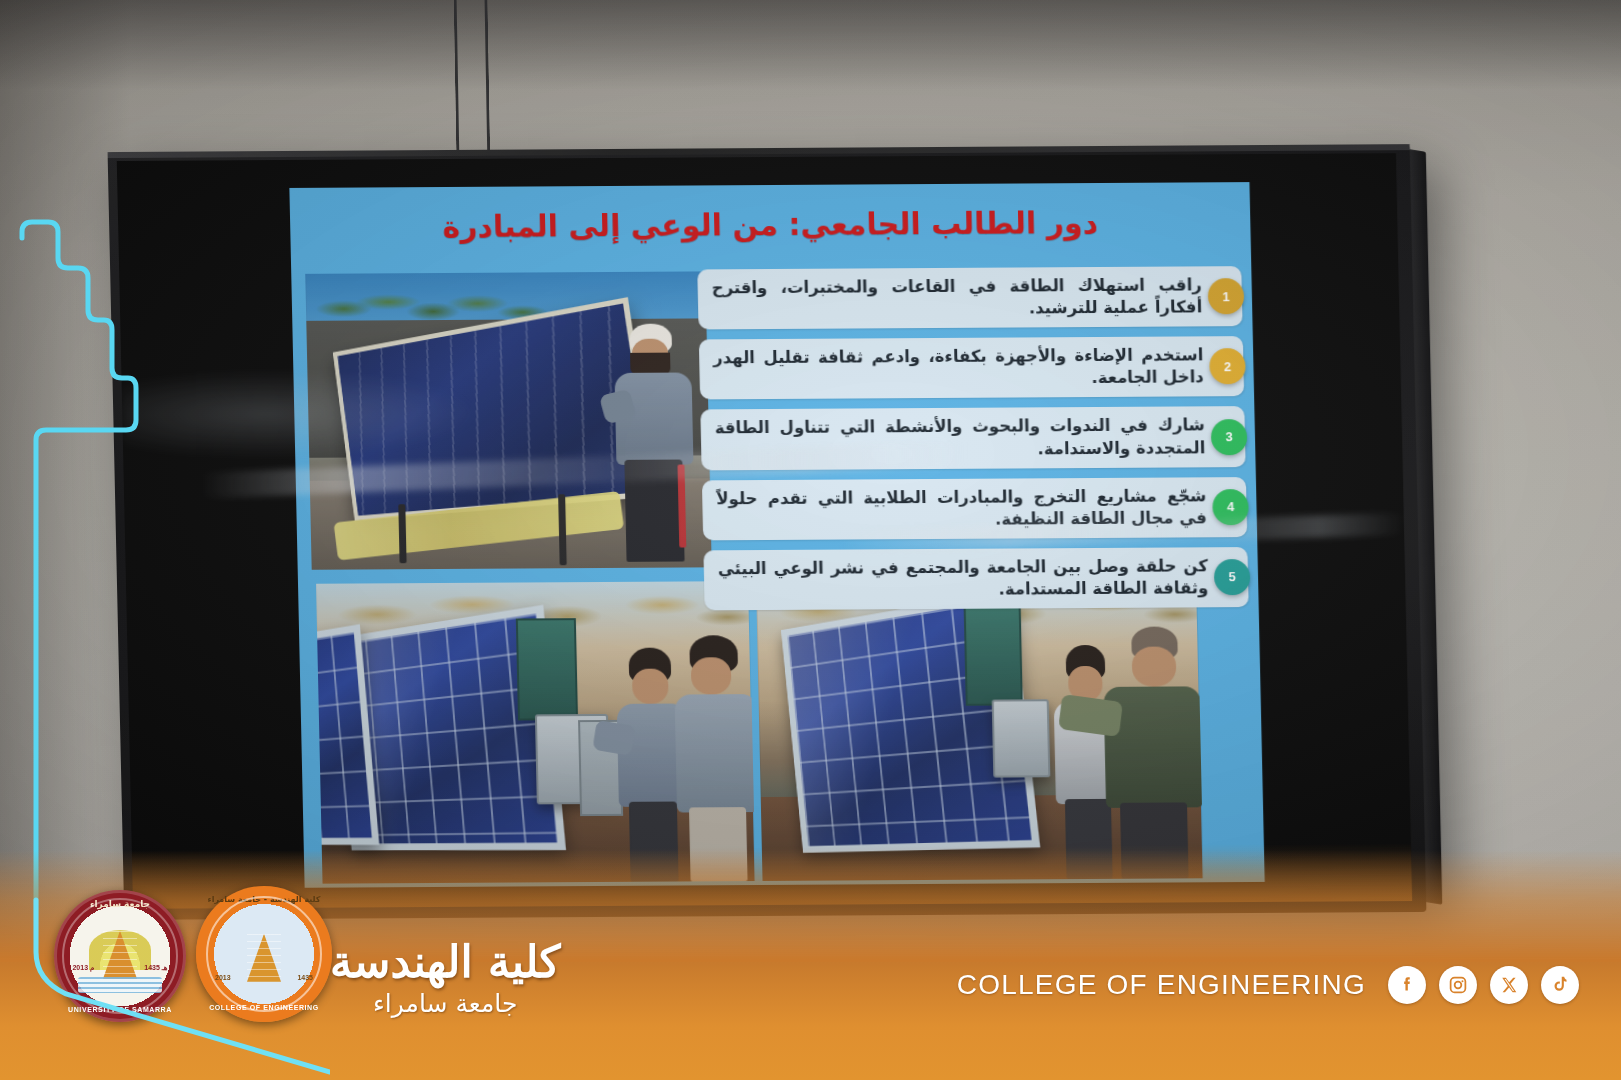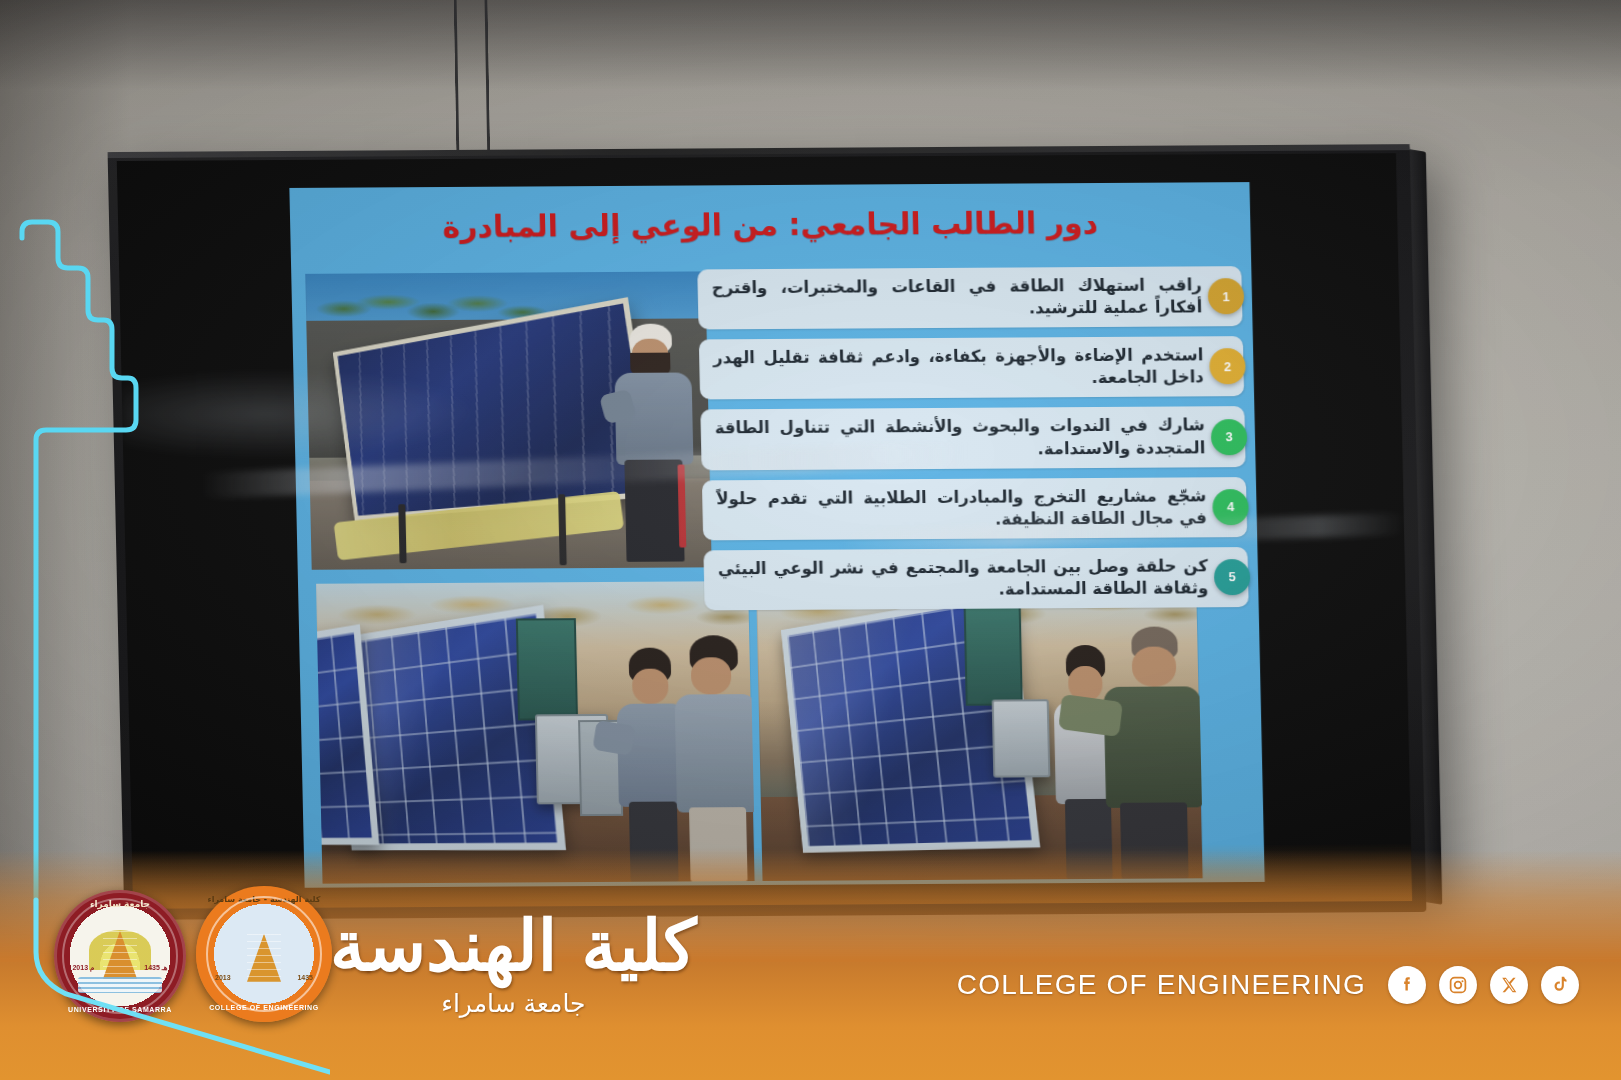--- a/index.html
+++ b/index.html
@@ -292,21 +292,21 @@
     background:repeating-linear-gradient(180deg,#7bb7de 0 2px,#eef6fb 2px 5px);
     opacity:.85;
   }
   .seal-year-l, .seal-year-r {
     position:absolute; bottom:38%; font-size:7px; color:#8e1c24; font-weight:bold;
   }
   .seal-year-l { left:14%; } .seal-year-r { right:14%; }
 
   .brand-ar { position:absolute; left:330px; bottom:62px; text-align:center; }
   .brand-ar-main {
-    color:#ffffff; font-size:70px; font-weight:bold; direction:rtl;
+    color:#ffffff; font-size:44px; font-weight:bold; direction:rtl;
     font-family:"DejaVu Serif","Liberation Serif", serif;
     text-shadow:1px 2px 3px rgba(90,45,10,.55); letter-spacing:-1px;
   }
   .brand-ar-sub {
     color:#ffffff; font-size:25px; direction:rtl; letter-spacing:5px;
     font-family:"DejaVu Sans","Liberation Sans", sans-serif;
     text-shadow:1px 1px 2px rgba(90,45,10,.5); margin-top:2px;
   }
 
   .footer-right {

